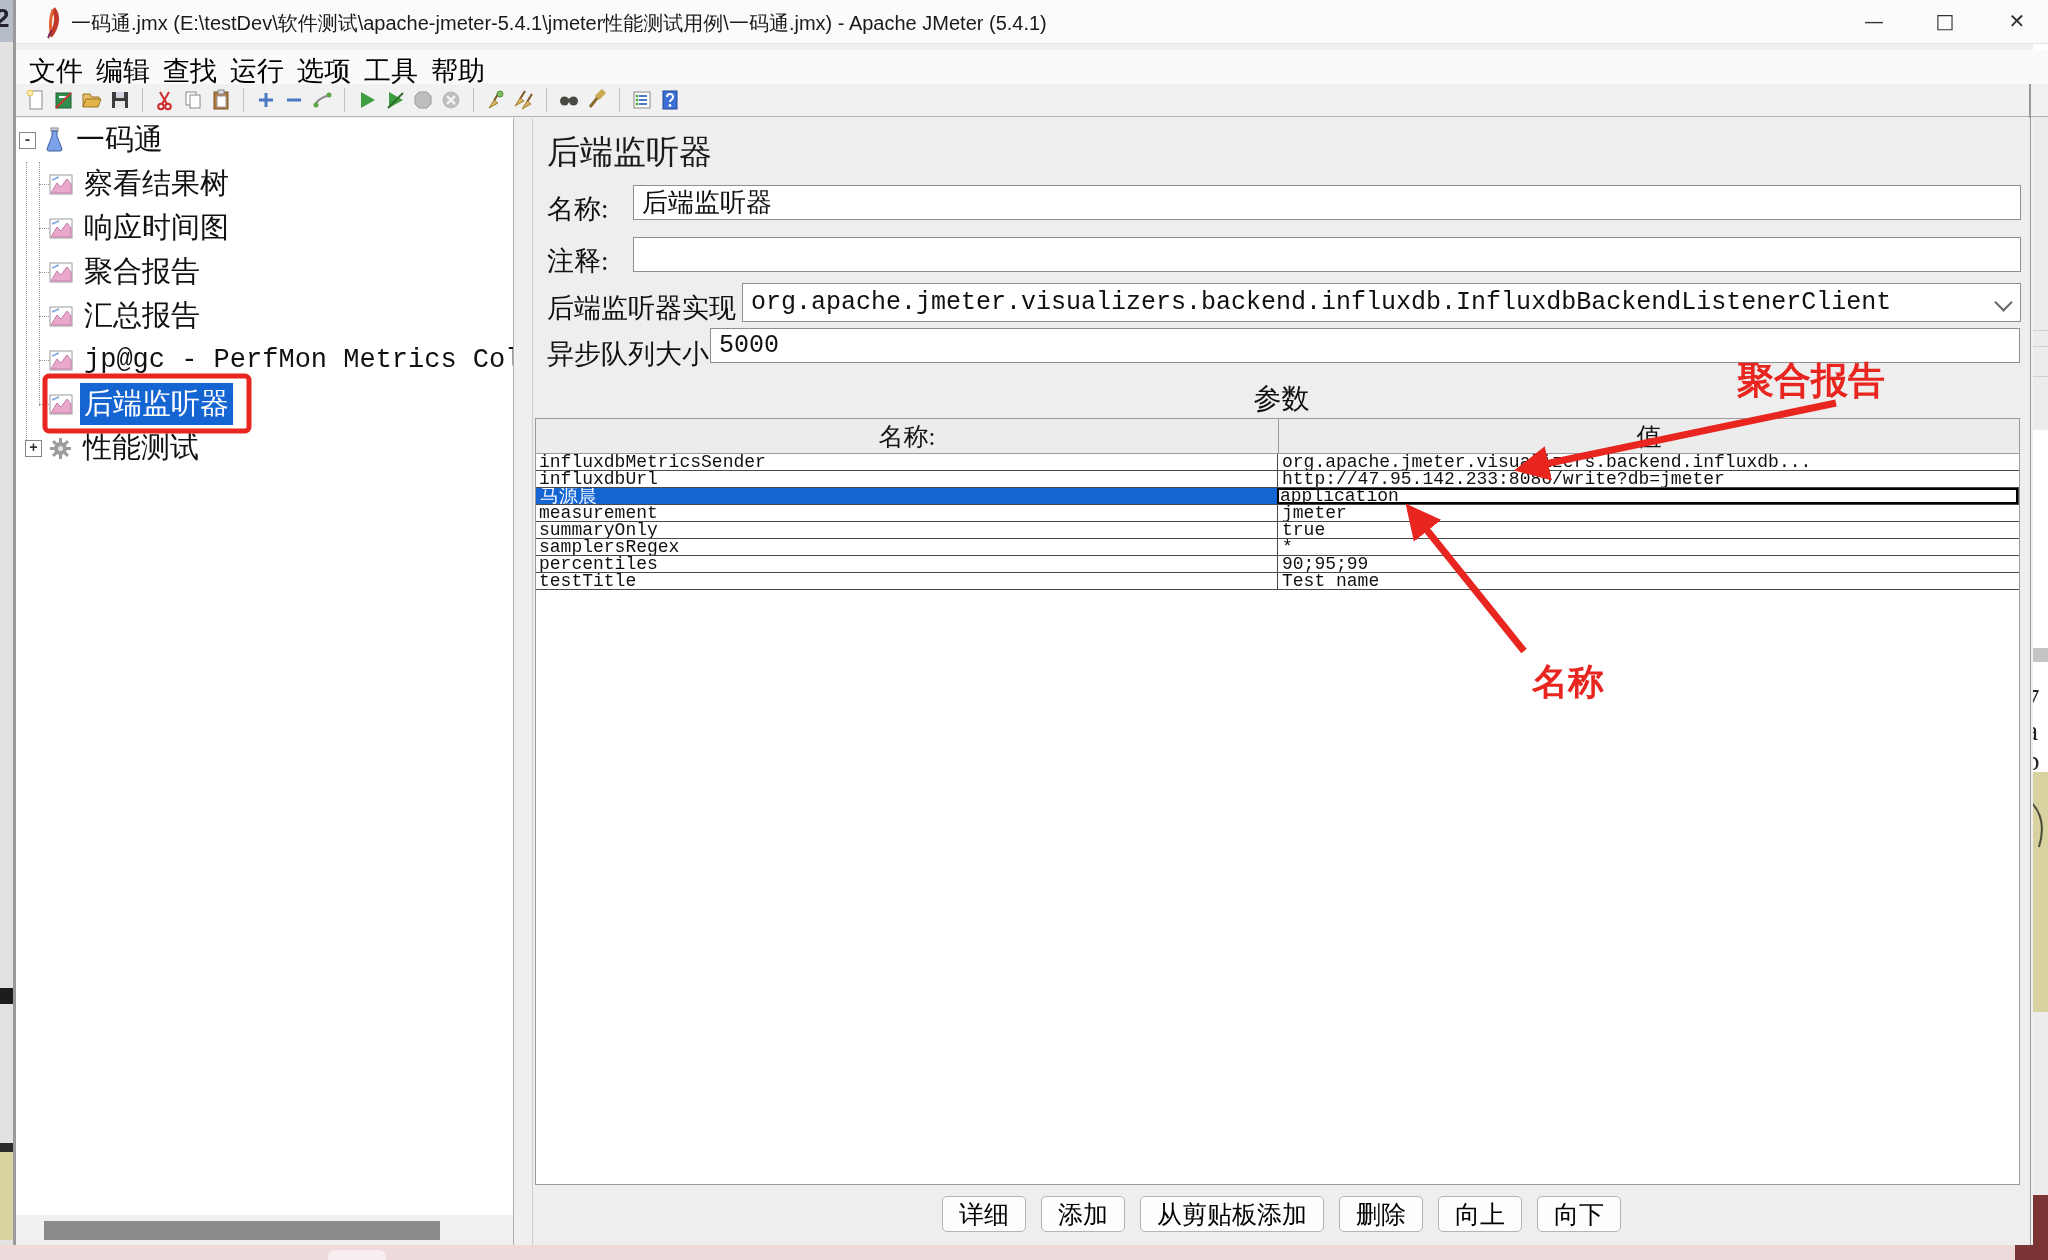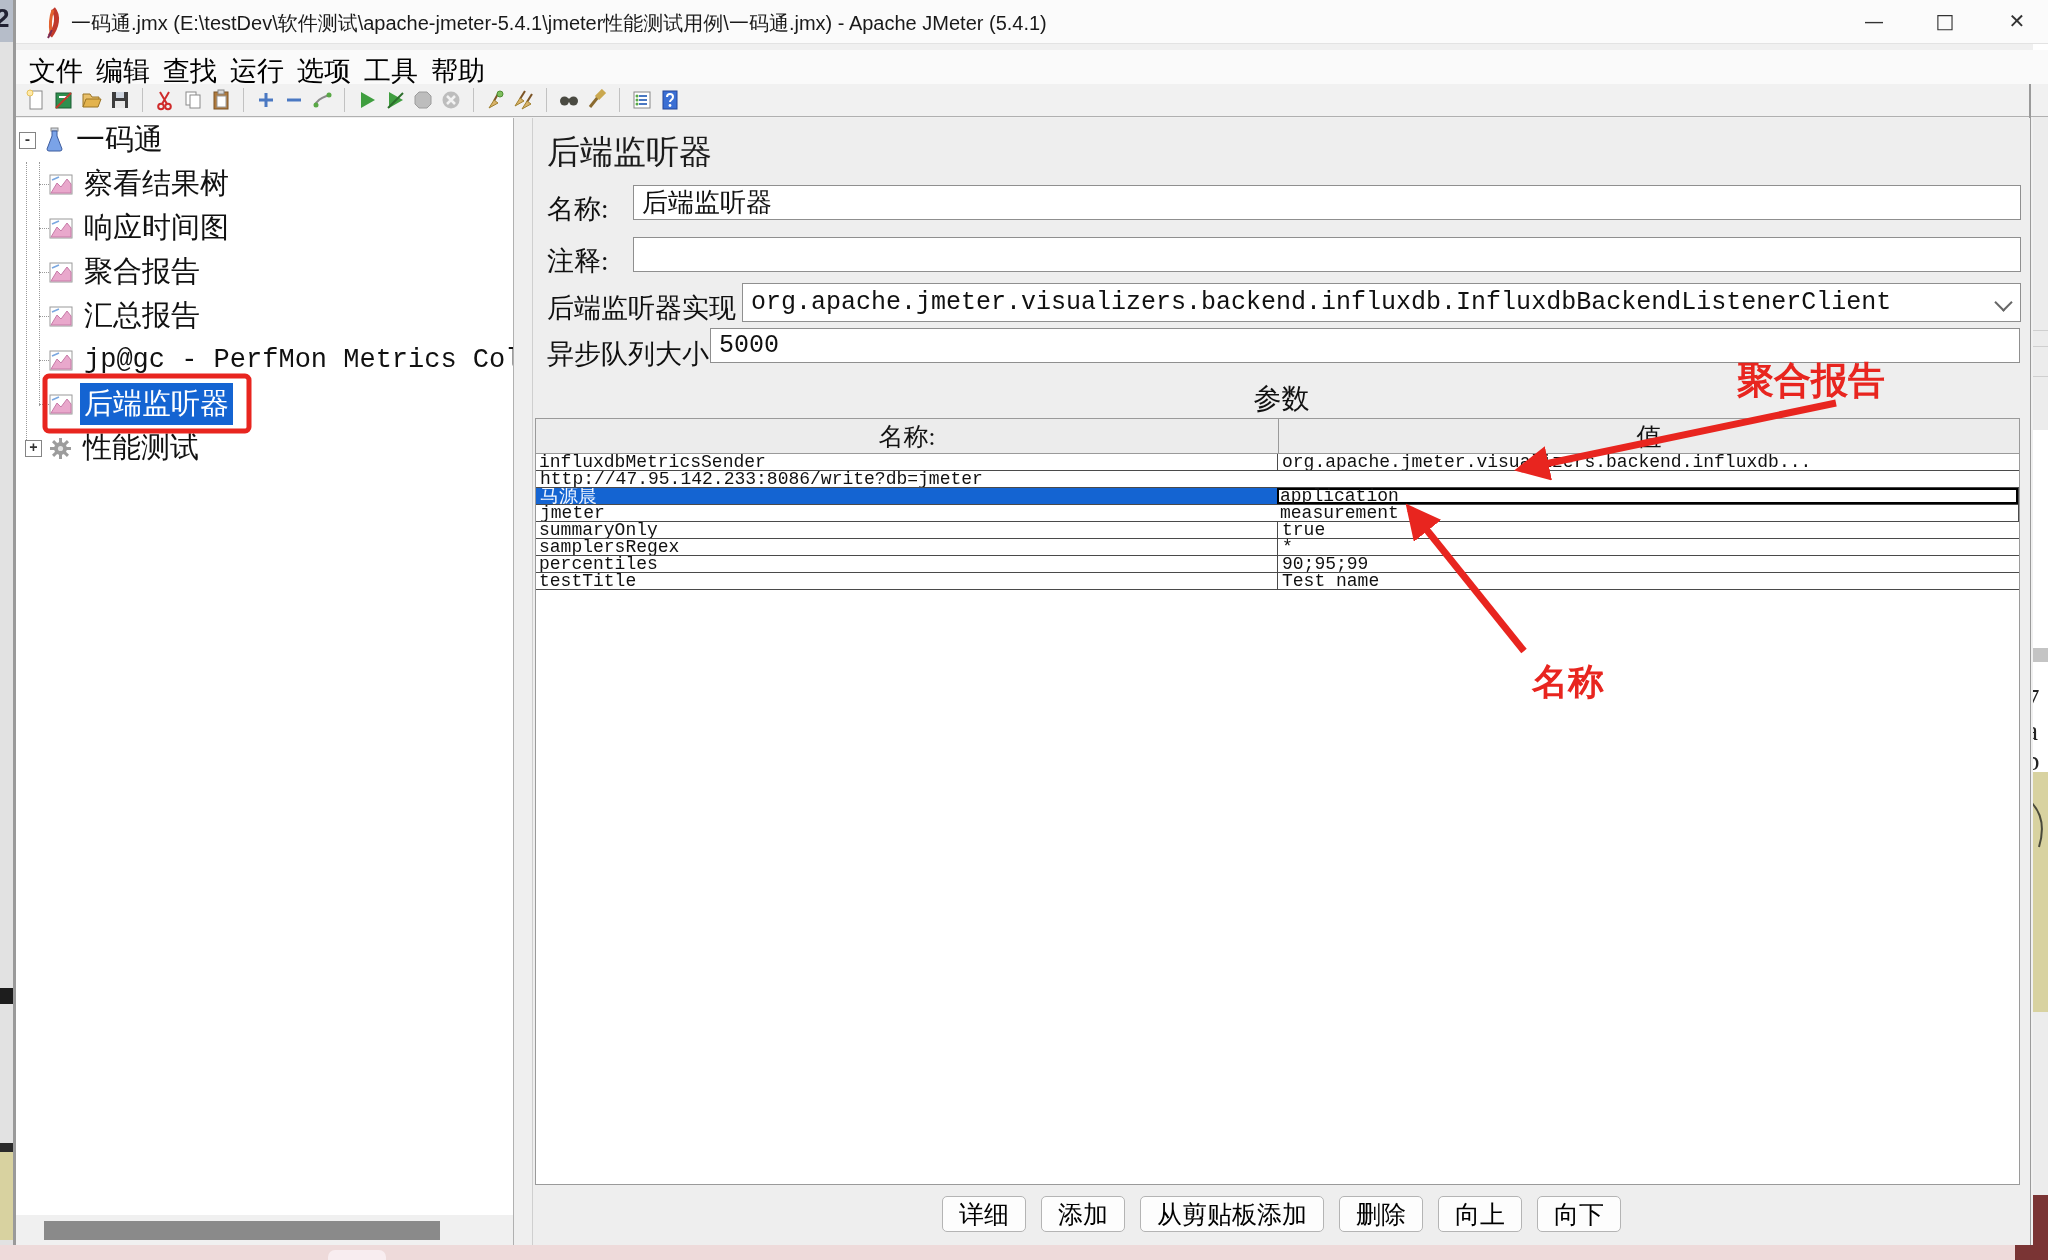--- a/index.html
+++ b/index.html
@@ -396,29 +396,30 @@
   <div class="ptable">
     <div class="phead">
       <div class="phc n">名称:</div>
       <div class="phc v">值</div>
     </div>
     <div class="pr">
       <div class="pc n">influxdbMetricsSender</div>
       <div class="pc v">org.apache.jmeter.visualizers.backend.influxdb...</div>
     </div>
     <div class="pr">
+      <div class="pc n">influxdbUrl</div>
       <div class="pc v">http://47.95.142.233:8086/write?db=jmeter</div>
     </div>
     <div class="pr">
       <div class="pc v vsel">马源晨</div>
       <div class="pc n nfocus">application</div>
     </div>
     <div class="pr">
+      <div class="pc n">measurement</div>
       <div class="pc v">jmeter</div>
-      <div class="pc n">measurement</div>
     </div>
     <div class="pr">
       <div class="pc n">summaryOnly</div>
       <div class="pc v">true</div>
     </div>
     <div class="pr">
       <div class="pc n">samplersRegex</div>
       <div class="pc v">*</div>
     </div>
     <div class="pr">

